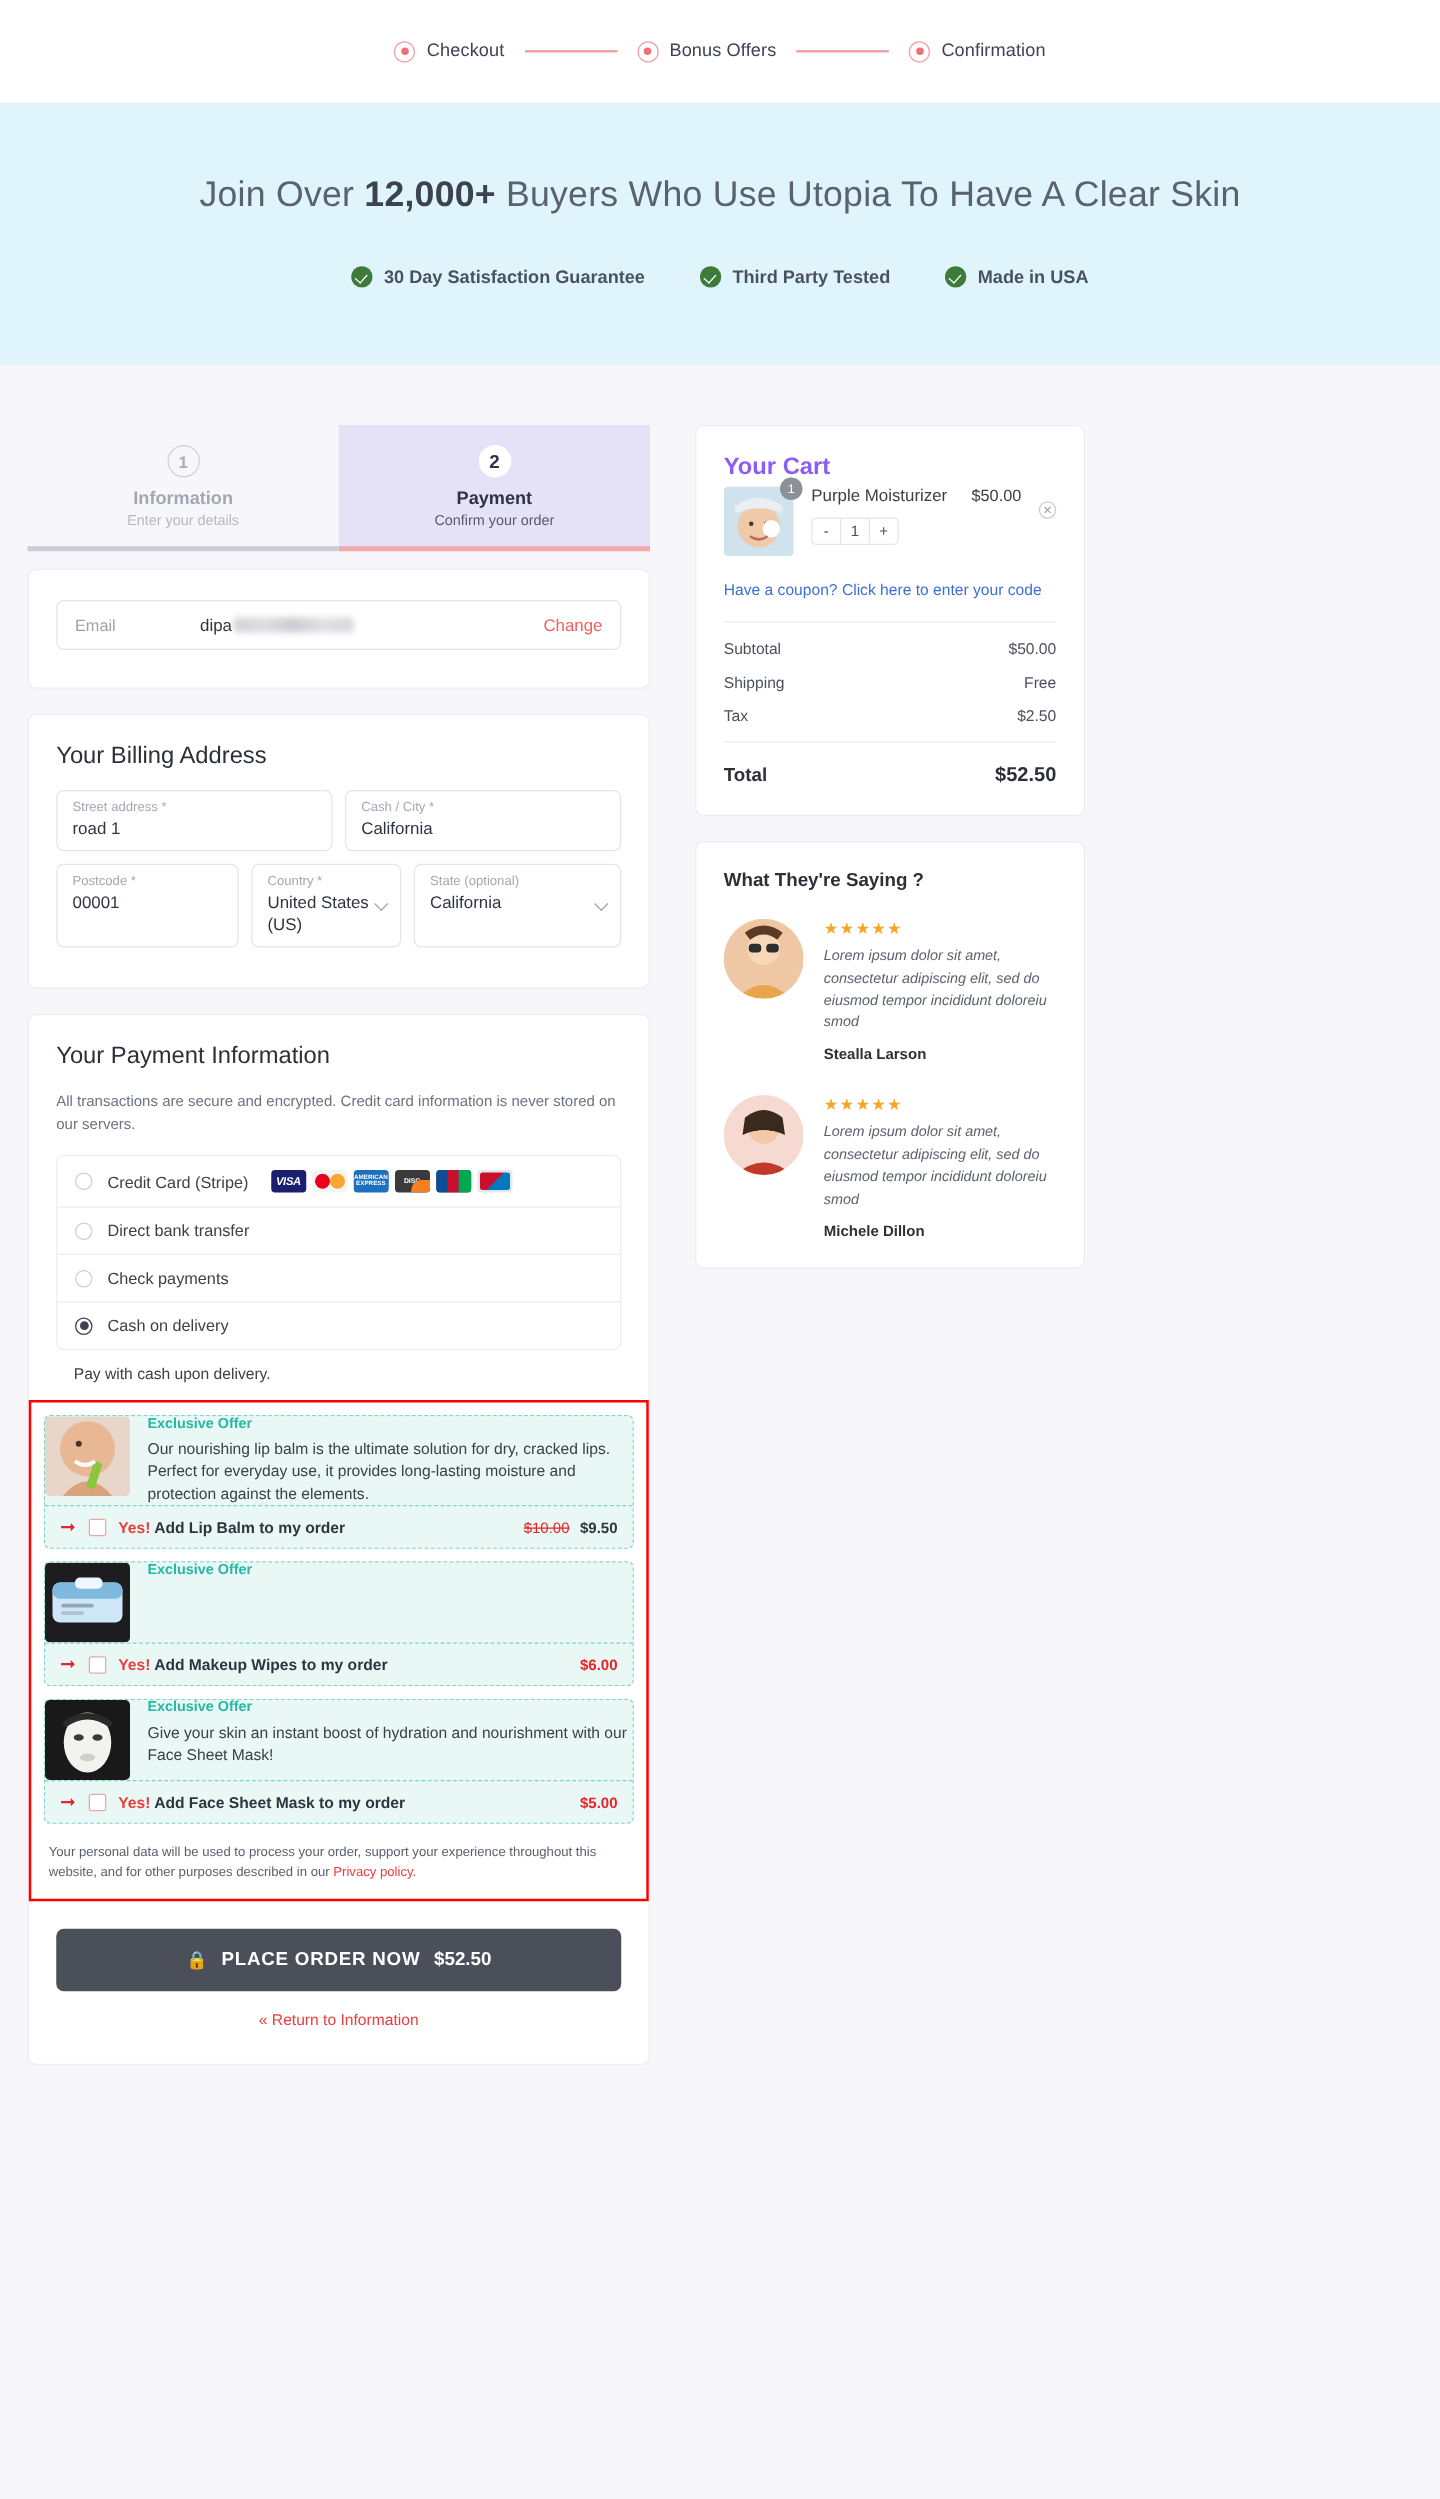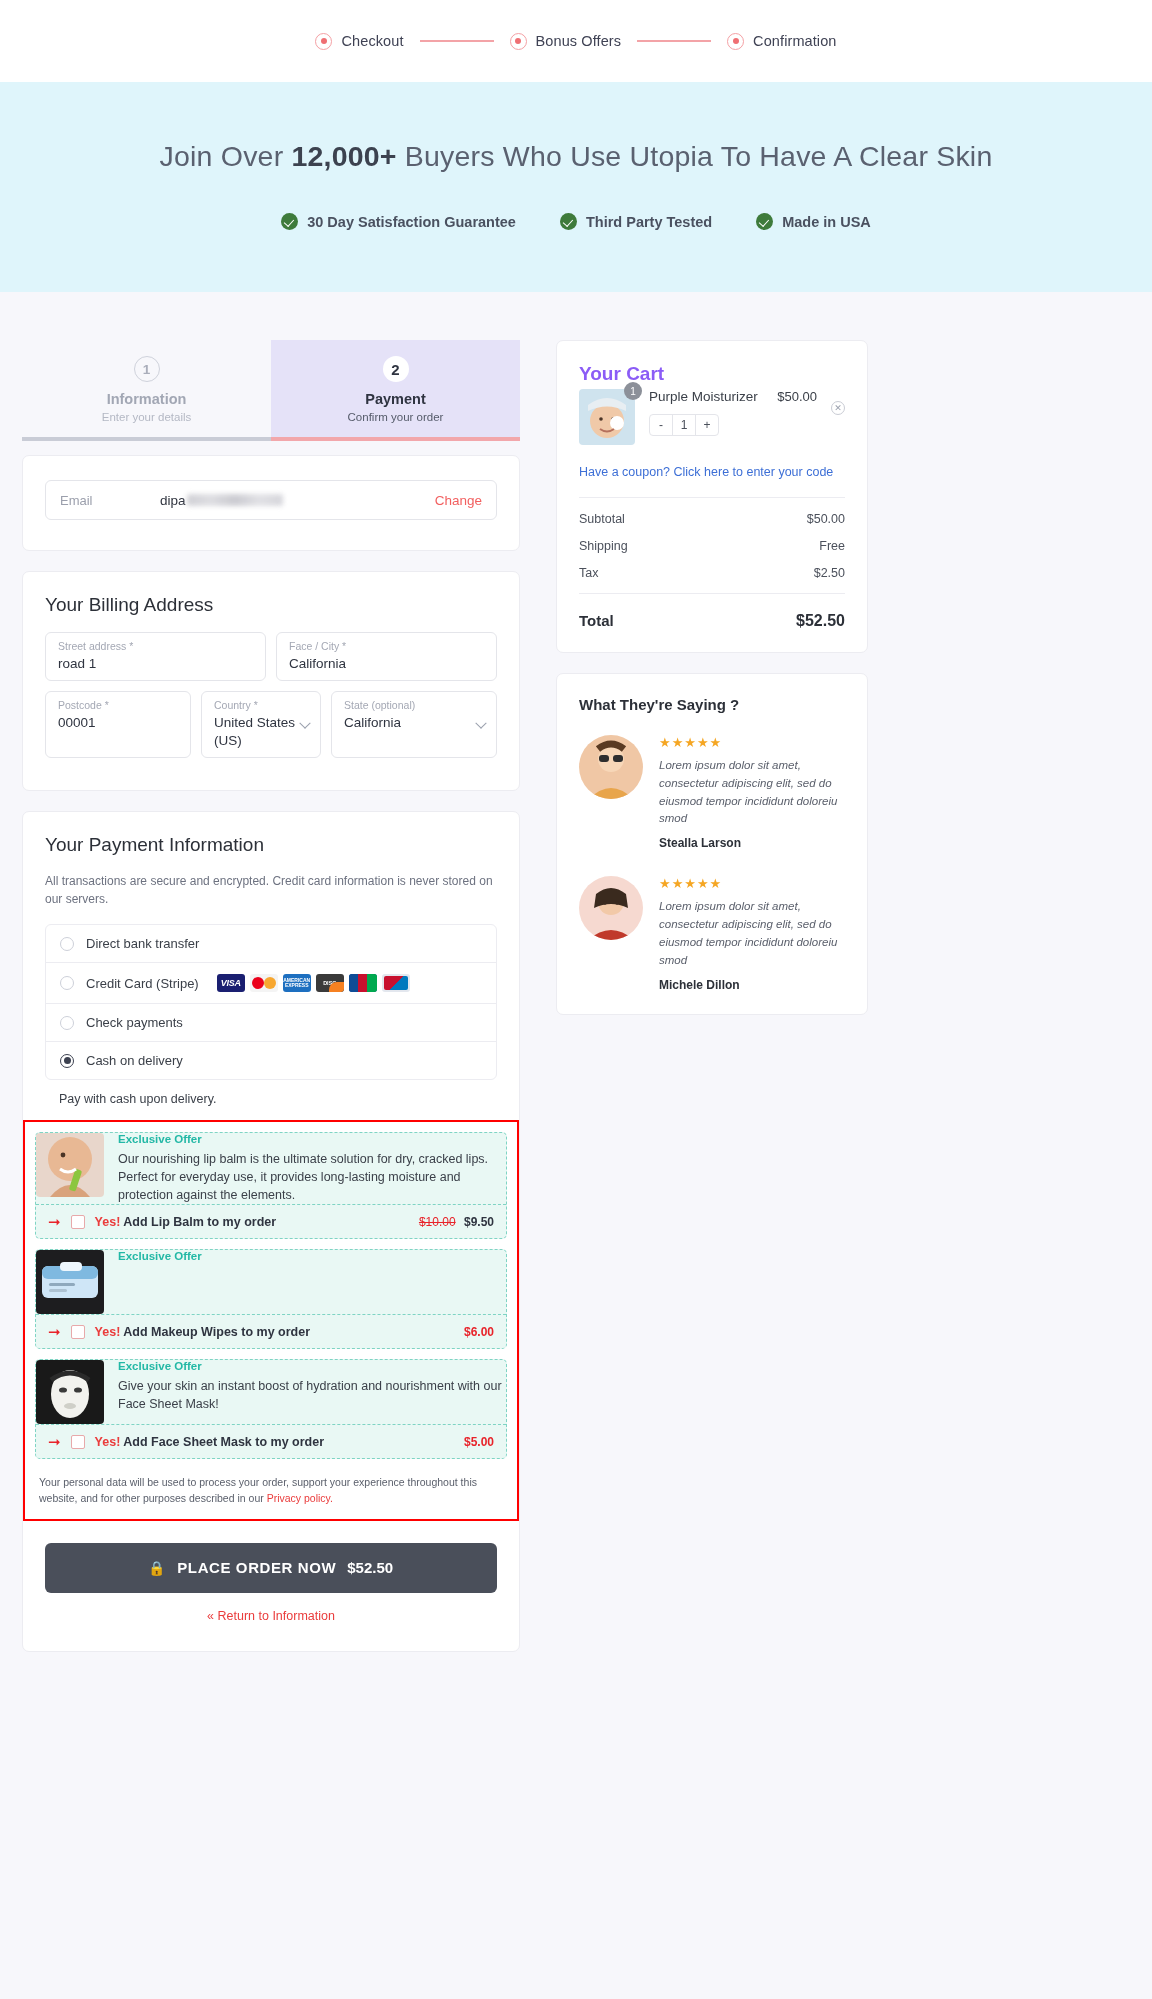--- a/index.html
+++ b/index.html
@@ -336,21 +336,21 @@
     </div>
 
     <div class="card card-pad">
       <div class="sec-title">Your Billing Address</div>
       <div class="field-row">
         <div class="field" style="flex:1">
           <span class="field-label">Street address *</span>
           <span class="field-value">road 1</span>
         </div>
         <div class="field" style="flex:1">
-          <span class="field-label">Face / City *</span>
+          <span class="field-label">Cash / City *</span>
           <span class="field-value">California</span>
         </div>
       </div>
       <div class="field-row">
         <div class="field" style="width:146px">
           <span class="field-label">Postcode *</span>
           <span class="field-value">00001</span>
         </div>
         <div class="field" style="width:120px">
           <span class="field-label">Country *</span>
@@ -363,24 +363,20 @@
           <span class="caret"></span>
         </div>
       </div>
     </div>
 
     <div class="card">
       <div class="card-pad" style="padding-bottom:0">
         <div class="sec-title">Your Payment Information</div>
         <div class="pay-note">All transactions are secure and encrypted. Credit card information is never stored on our servers.</div>
         <div class="pm-list">
-          <div class="pm">
-            <span class="radio"></span>
-            <span class="pm-label">Direct bank transfer</span>
-          </div>
           <div class="pm">
             <span class="radio"></span>
             <span class="pm-label">Credit Card (Stripe)</span>
             <span class="cards">
               <span class="cc cc-visa">VISA</span>
               <span class="cc cc-mc">
                   <i class="l"></i>
                   <i class="r"></i>
                 </span>
               <span class="cc cc-amex">AMERICAN<br>EXPRESS</span>
@@ -388,20 +384,24 @@
               <span class="cc cc-jcb">
                   <i></i>
                   <i></i>
                   <i></i>
                 </span>
               <span class="cc cc-dine"></span>
             </span>
           </div>
           <div class="pm">
             <span class="radio"></span>
+            <span class="pm-label">Direct bank transfer</span>
+          </div>
+          <div class="pm">
+            <span class="radio"></span>
             <span class="pm-label">Check payments</span>
           </div>
           <div class="pm">
             <span class="radio on">
                 <i></i>
               </span>
             <span class="pm-label">Cash on delivery</span>
           </div>
         </div>
         <div class="pm-desc">Pay with cash upon delivery.</div>

